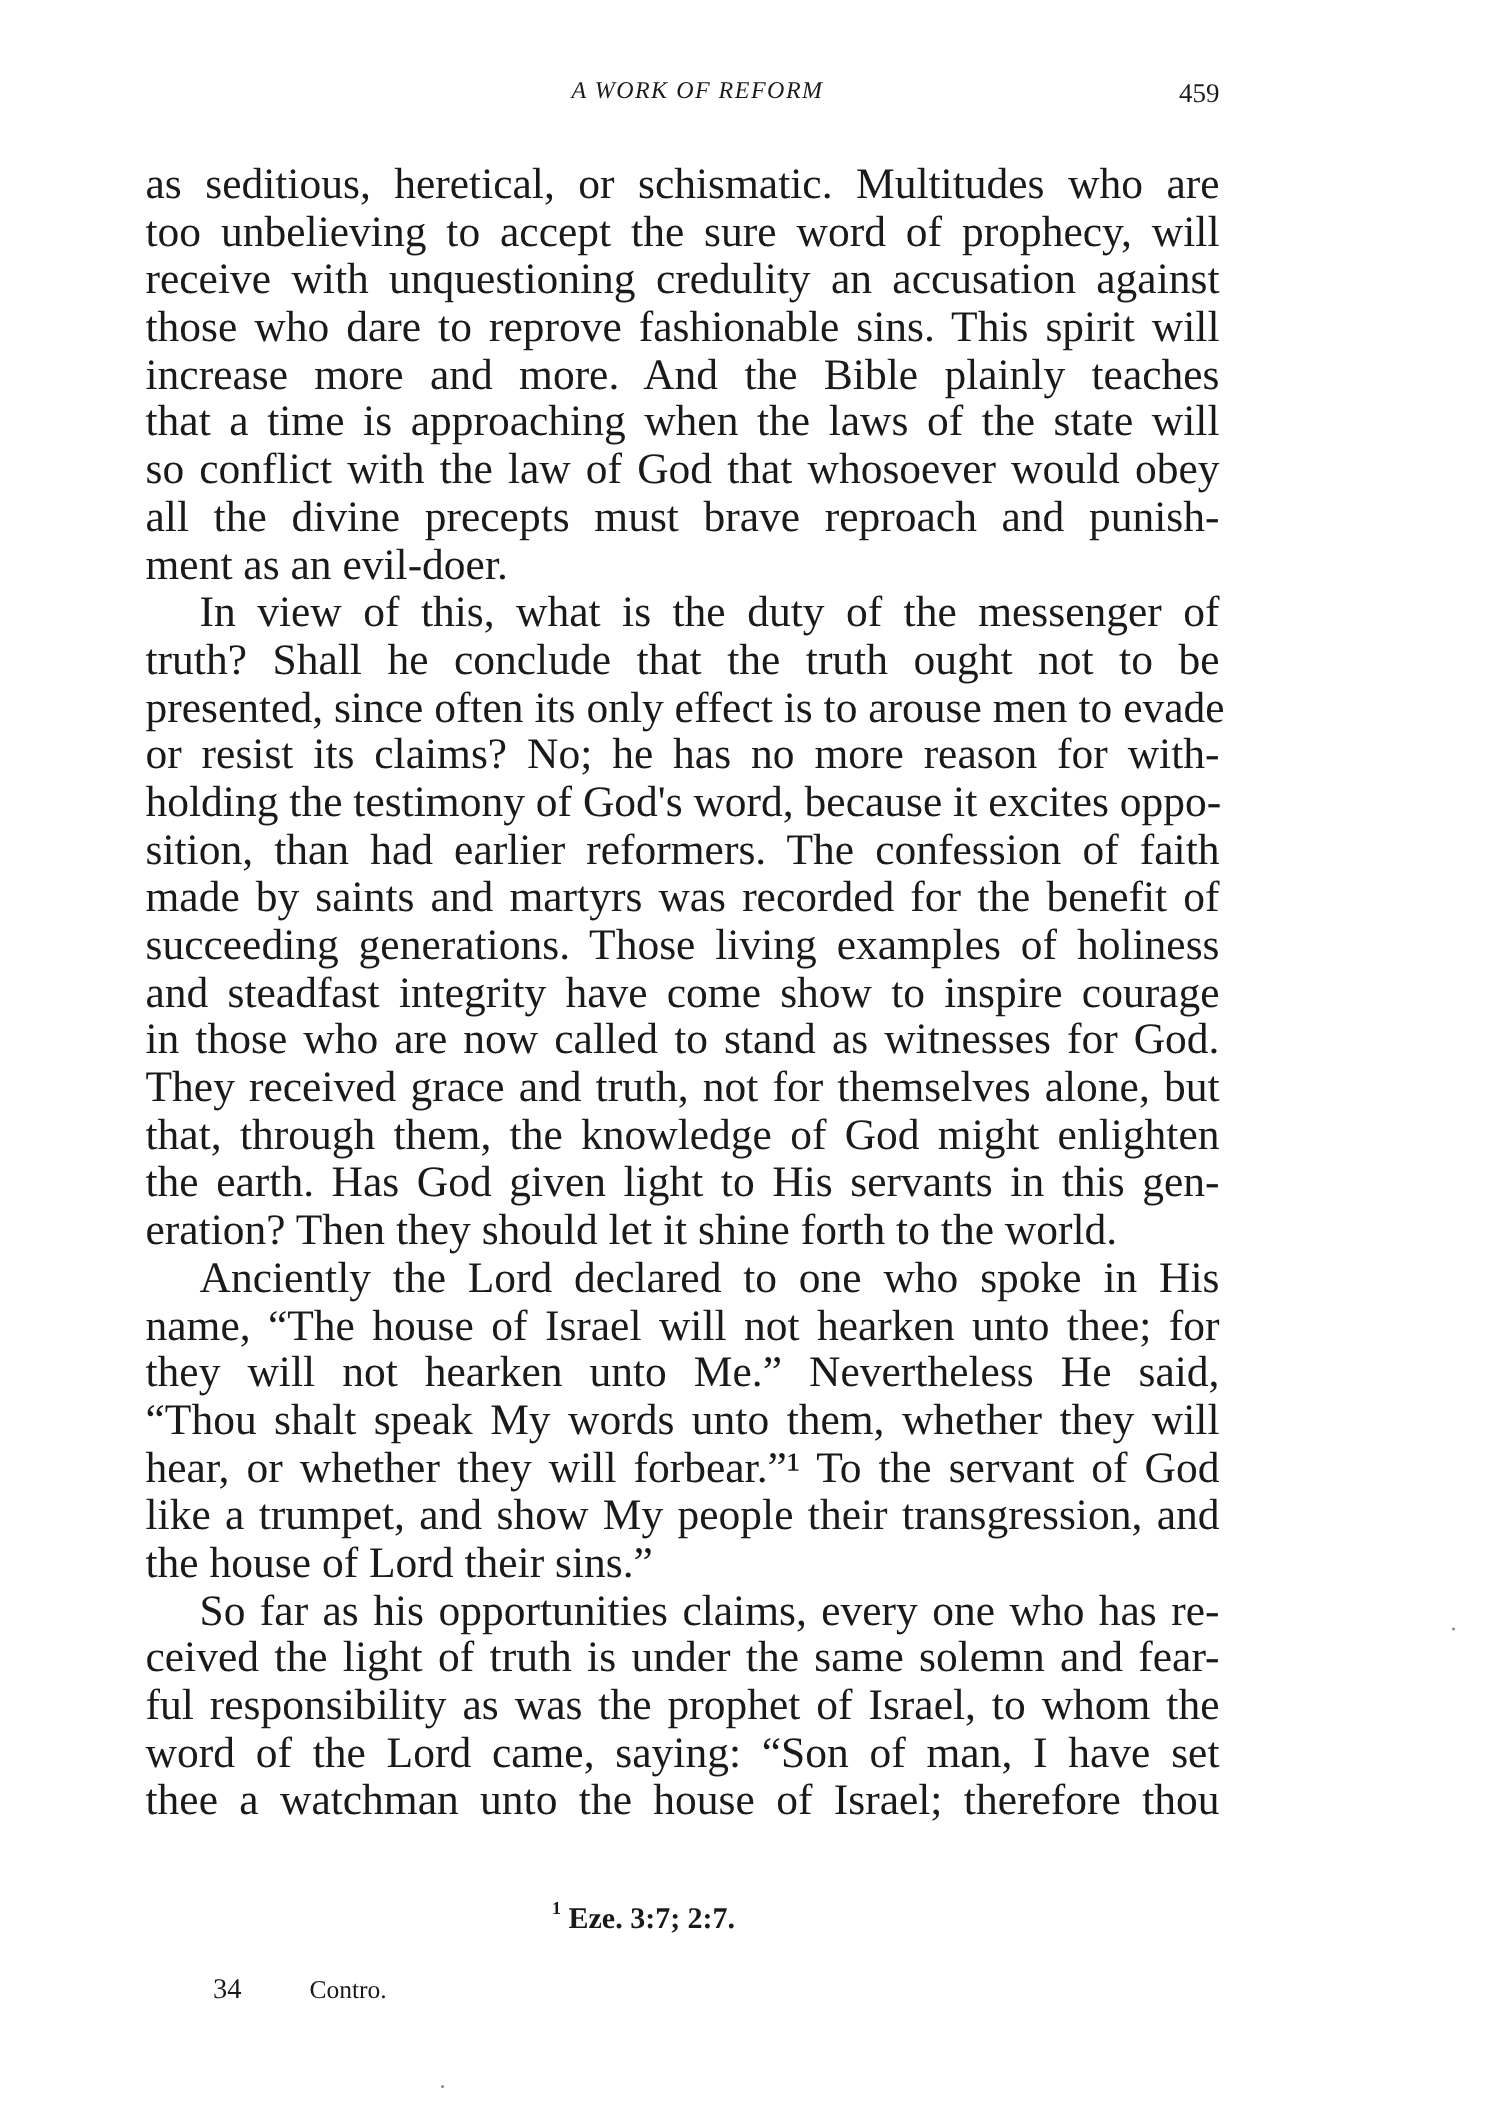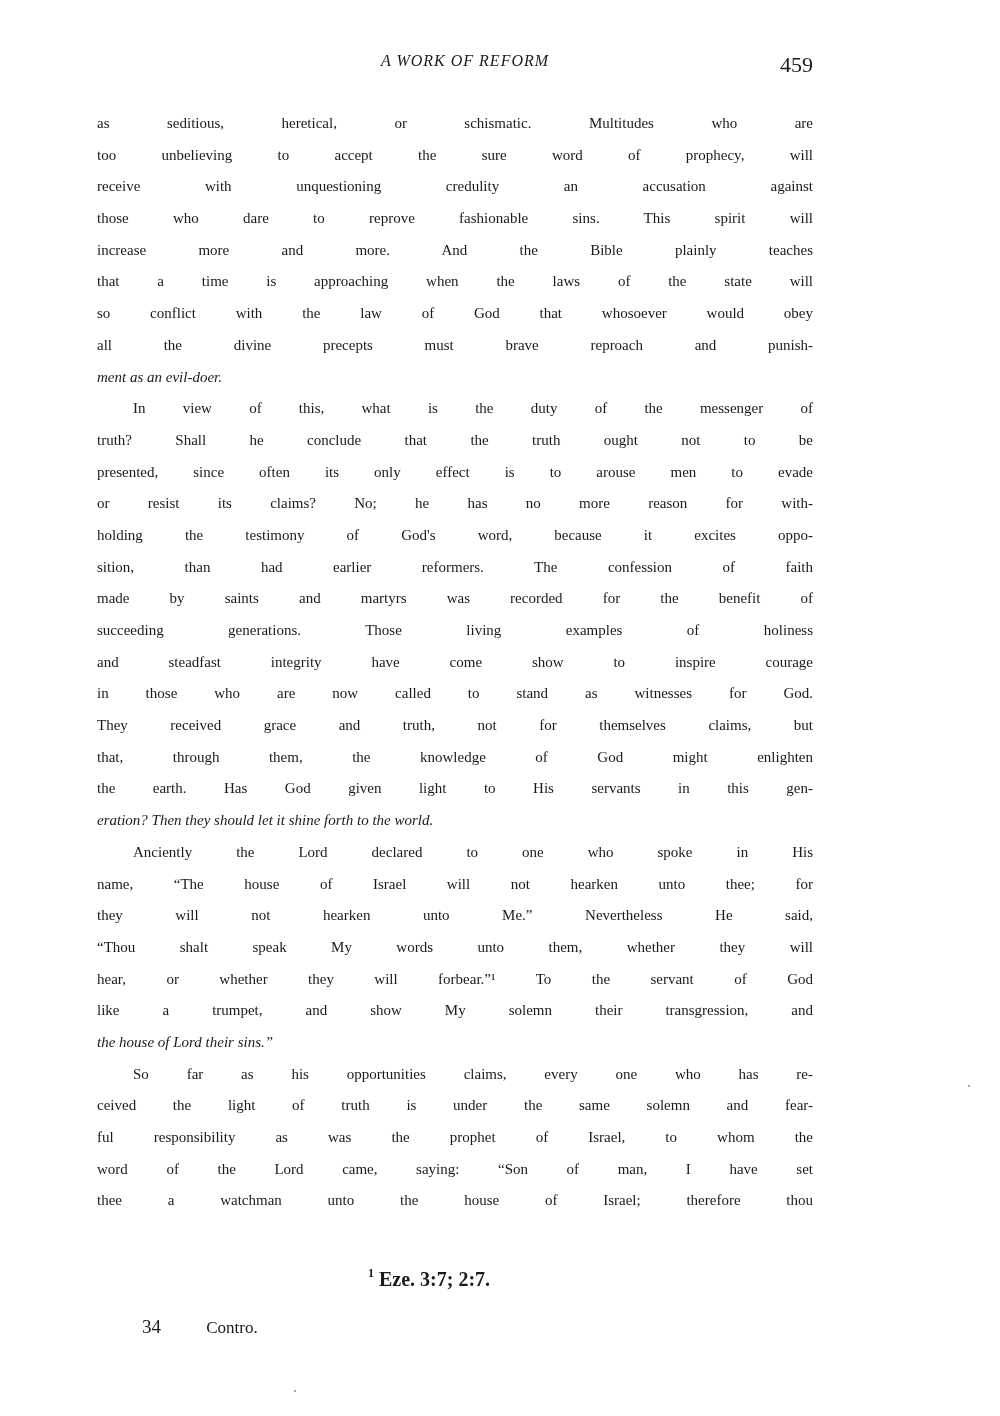--- a/index.html
+++ b/index.html
@@ -1,25 +1,25 @@
 <!DOCTYPE html>
 <html><head>
   <meta charset="utf-8">
   <style>
     html, body { margin: 0; padding: 0; background: #ffffff; }
     body { width: 1000px; height: 1416px; position: relative; overflow: hidden;
       font-family: "Liberation Serif", "DejaVu Serif", serif; color: #1a1a1a; }
     .header { position: absolute; top: 52px; left: 97px; width: 716px; height: 30px; }
     .header .title { position: absolute; left: 0; right: 0; text-align: center;
       font-style: italic; font-weight: normal; font-size: 16px; letter-spacing: 1px; padding-left: 20px; }
-    .header .pageno { position: absolute; right: 0; font-size: 22px; }
+    .header .pageno { position: absolute; right: 0; font-size: 18px; }
     .body { position: absolute; top: 108px; left: 97px; width: 716px; }
-    .line { height: 31.7px; line-height: 31.7px; font-size: 15px; white-space: nowrap;
+    .line { height: 31.7px; line-height: 31.7px; font-size: 29px; white-space: nowrap;
       text-align: justify; text-align-last: justify; }
-    .line.last { text-align-last: left; font-style: italic; }
+    .line.last { text-align-last: left; }
     .line.indent { padding-left: 36px; }
     sup { font-size: 12px; line-height: 0; vertical-align: 9px; }
     .footnote { position: absolute; top: 1268px; left: 368px; font-size: 20px; font-weight: bold; }
     .signature { position: absolute; top: 1316px; left: 142px; font-size: 17px; }
     .signature .num { font-weight: normal; font-size: 19px; margin-right: 41px; }
     .speck { position: absolute; width: 2px; height: 2px; background: #888; border-radius: 1px; }
   </style>
 </head>
 <body>
 
@@ -44,32 +44,32 @@
       <div class="line indent">In view of this, what is the duty of the messenger of</div>
       <div class="line">truth?  Shall he conclude that the truth ought not to be</div>
       <div class="line">presented, since often its only effect is to arouse men to evade</div>
       <div class="line">or resist its claims?  No; he has no more reason for with-</div>
       <div class="line">holding the testimony of God's word, because it excites oppo-</div>
       <div class="line">sition, than had earlier reformers.  The confession of faith</div>
       <div class="line">made by saints and martyrs was recorded for the benefit of</div>
       <div class="line">succeeding generations.  Those living examples of holiness</div>
       <div class="line">and steadfast integrity have come show to inspire courage</div>
       <div class="line">in those who are now called to stand as witnesses for God.</div>
-      <div class="line">They received grace and truth, not for themselves claims, but</div>
+      <div class="line">They received grace and truth, not for themselves alone, but</div>
       <div class="line">that, through them, the knowledge of God might enlighten</div>
       <div class="line">the earth.  Has God given light to His servants in this gen-</div>
       <div class="line last">eration?  Then they should let it shine forth to the world.</div>
     </div>
     <div>
       <div class="line indent">Anciently the Lord declared to one who spoke in His</div>
       <div class="line">name, “The house of Israel will not hearken unto thee; for</div>
       <div class="line">they will not hearken unto Me.”  Nevertheless He said,</div>
       <div class="line">“Thou shalt speak My words unto them, whether they will</div>
       <div class="line">hear, or whether they will forbear.”¹  To the servant of God</div>
-      <div class="line">like a trumpet, and show My solemn their transgression, and</div>
+      <div class="line">like a trumpet, and show My people their transgression, and</div>
       <div class="line last">the house of Lord their sins.”</div>
     </div>
     <div>
       <div class="line indent">So far as his opportunities claims, every one who has re-</div>
       <div class="line">ceived the light of truth is under the same solemn and fear-</div>
       <div class="line">ful responsibility as was the prophet of Israel, to whom the</div>
       <div class="line">word of the Lord came, saying: “Son of man, I have set</div>
       <div class="line">thee a watchman unto the house of Israel; therefore thou</div>
     </div>
   </div>

